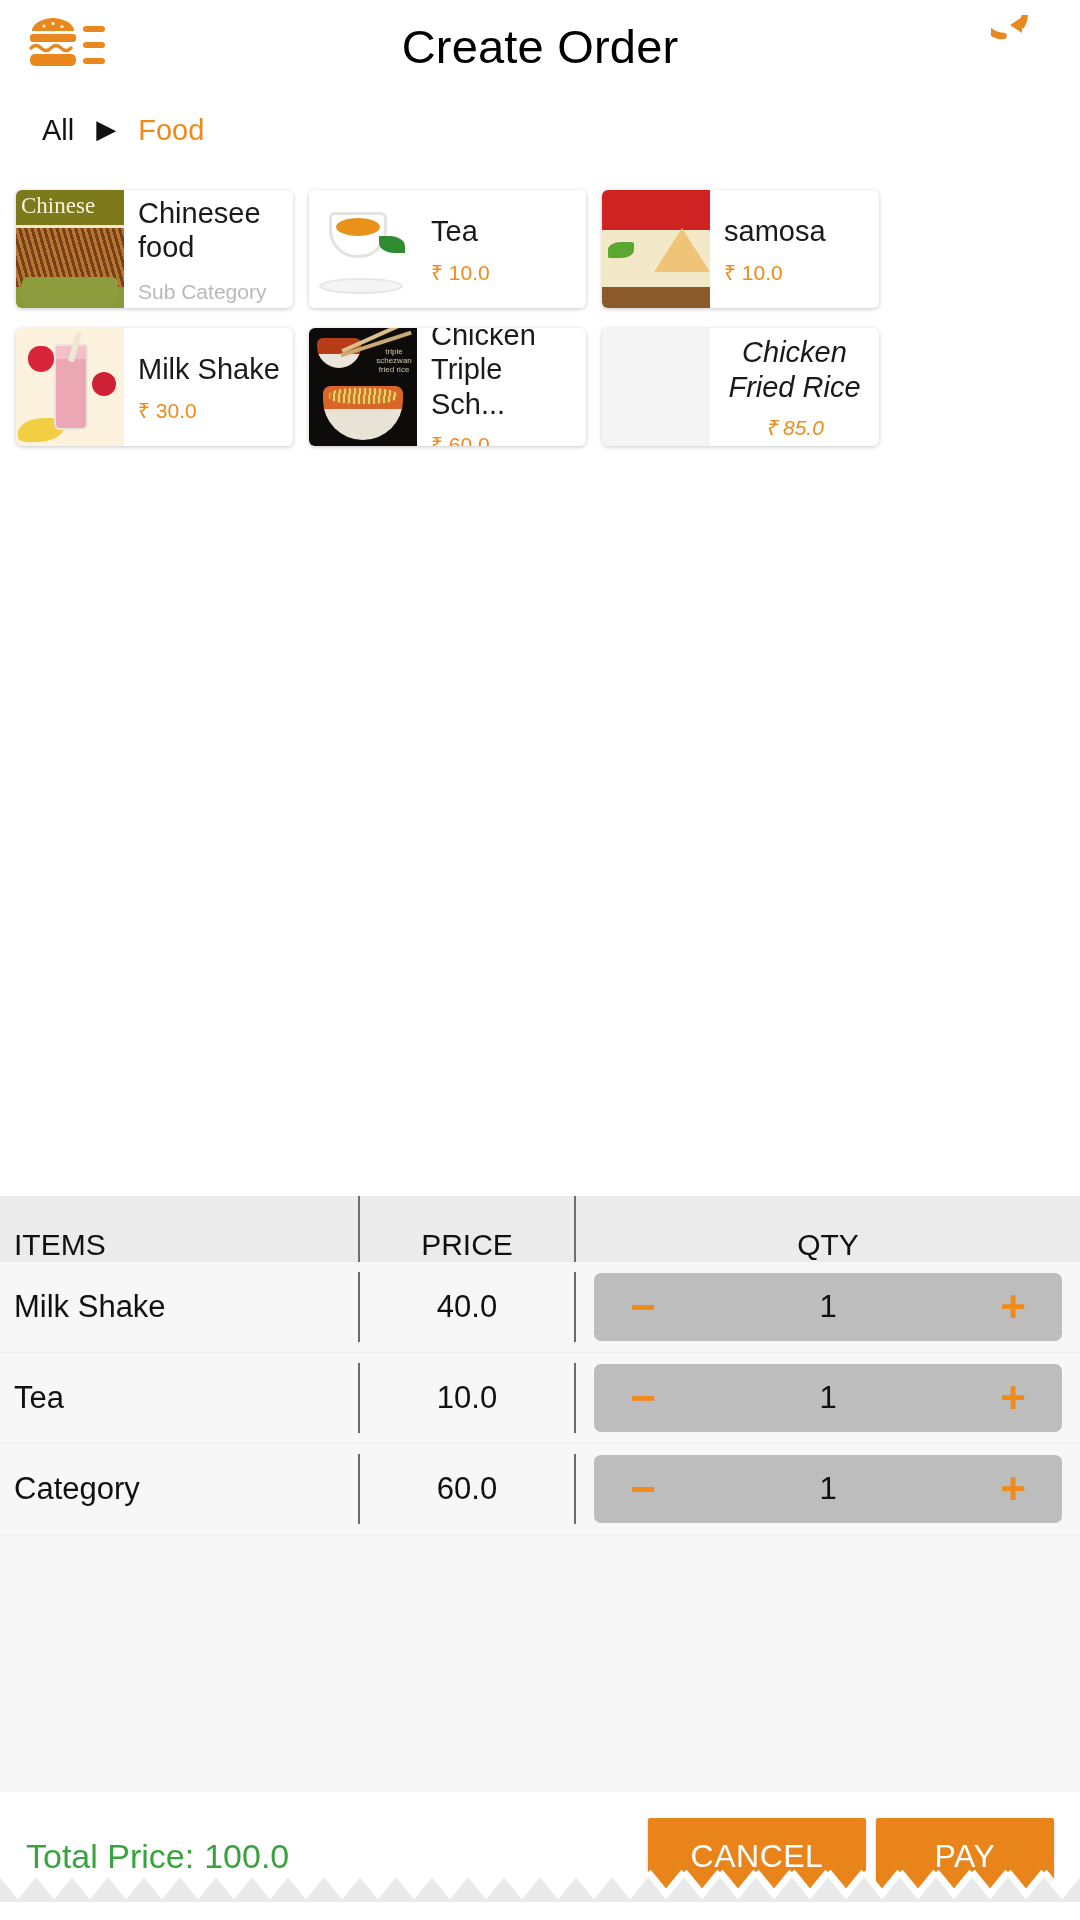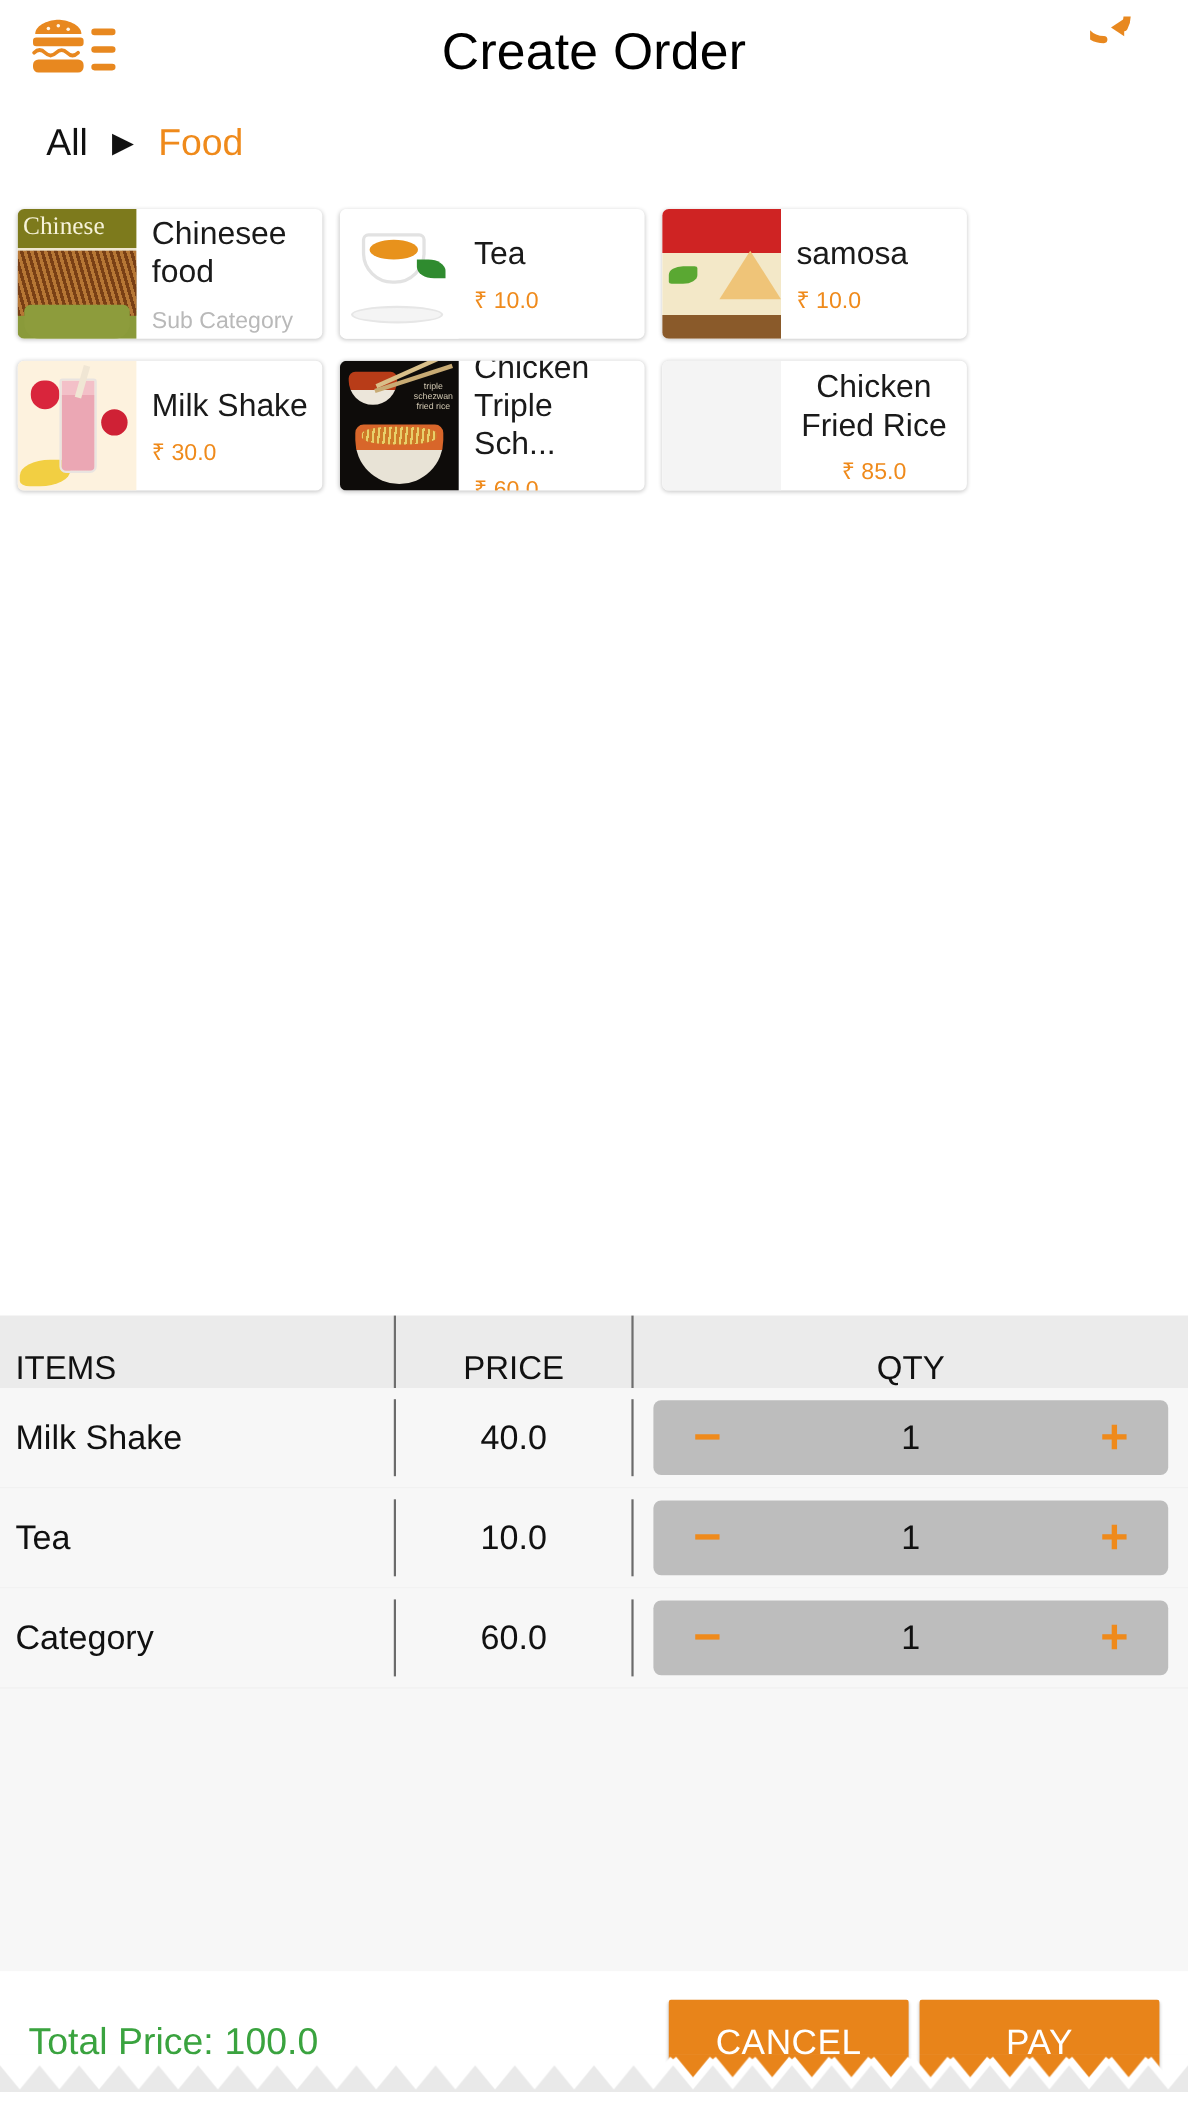--- a/index.html
+++ b/index.html
@@ -59,21 +59,21 @@
   
   .breadcrumb {
     height: 76px;
     display: flex;
     align-items: center;
     padding: 0 42px;
     gap: 22px;
     background: #ffffff;
   }
   .crumb {
-    font-size: 34px;
+    font-size: 29px;
     color: #111111;
     line-height: 1;
   }
   .crumb.active { color: #ef8a1b; }
   .crumb-sep {
     font-size: 26px;
     color: #111111;
     line-height: 1;
     transform: translateY(-1px);
   }
@@ -106,21 +106,21 @@
     overflow: hidden;
   }
   .card-body {
     flex: 1 1 auto;
     min-width: 0;
     padding: 10px 8px 8px 14px;
     display: flex;
     flex-direction: column;
     justify-content: center;
   }
-  .card-body.centered { align-items: center; text-align: center; padding-left: 8px; }
+  .card-body.centered { align-items: center; text-align: center; padding-left: 8px; font-style: italic; }
   .card-title {
     font-size: 29px;
     line-height: 1.18;
     color: #1a1a1a;
     font-weight: 400;
     word-break: break-word;
   }
   .card-price {
     margin-top: 9px;
     font-size: 21px;
@@ -346,21 +346,21 @@
     border: none;
     height: 76px;
     border-radius: 2px;
     box-shadow: 0 2px 3px rgba(0,0,0,0.22);
     font-family: "Liberation Sans", sans-serif;
     display: flex;
     align-items: center;
     justify-content: center;
   }
   .btn-cancel { width: 218px; }
-  .btn-pay { width: 218px; }
+  .btn-pay { width: 178px; }
 
   
   .zigzag {
     position: absolute;
     left: 0; right: 0; bottom: 18px;
     height: 34px;
     z-index: 5;
   }
 </style>
 </head>

